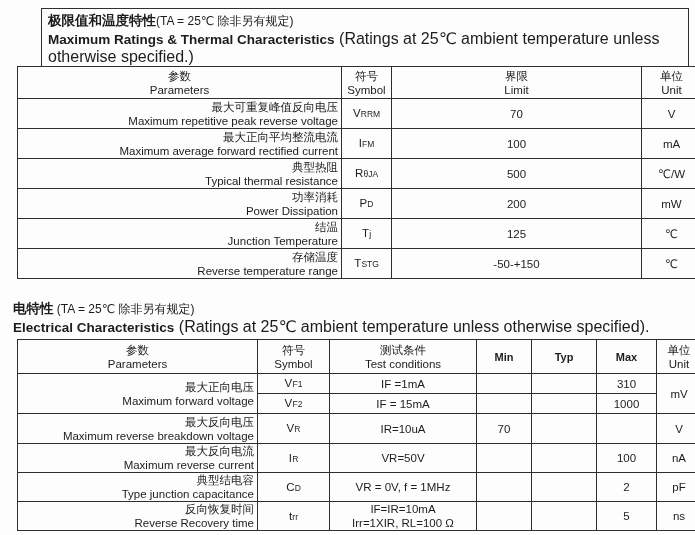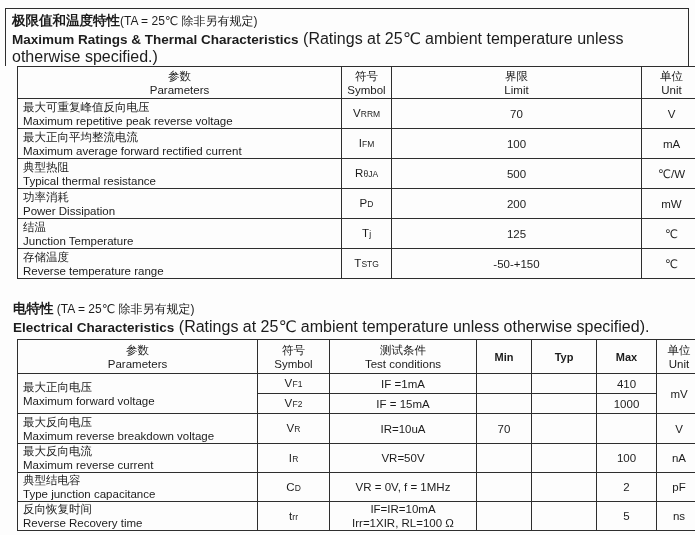--- a/index.html
+++ b/index.html
@@ -11,35 +11,36 @@
   }
   .page { position:absolute; left:0; top:0; width:695px; height:535px; }
 
   
   .sec1 { position:absolute; left:5px; top:8px; width:684px; }
   .sec1-title {
     border:1px solid #2e2e2e;
     border-bottom:none;
     padding:2px 4px 1px 6px;
     line-height:17px;
+    margin-left:36px;
   }
   .title-zh-b { font-weight:bold; font-size:13.5px; }
   .title-note-zh { font-size:12px; }
   .title-en-b { font-weight:bold; font-size:13.5px; }
   .title-note-en { font-size:16px; }
 
   table { border-collapse:collapse; width:684px; table-layout:fixed;margin-left:12px; }
   td {
     border:1px solid #2e2e2e;
     font-size:11.5px;
     padding:0 3px;
     vertical-align:middle;
     line-height:14px;
   }
-  td.param { text-align:left; padding-left:5px; }
+  td.param { text-align:right; padding-left:5px; }
   td.c { text-align:center; }
   .hdr2 div { text-align:center; }
   .sym { font-size:11.5px; letter-spacing:.2px; }
   .sub { font-size:8.5px; }
   .bold { font-weight:bold; font-size:11px; }
 
   
   .sec2 { position:absolute; left:5px; top:298px; width:684px; }
   .sec2-title { padding:1px 0 3px 8px; line-height:17px; }
 </style>
@@ -177,21 +178,21 @@
 
       <tr style="height:20px">
         <td class="param" rowspan="2">
               <div>最大正向电压</div>
               <div>Maximum forward voltage</div>
             </td>
         <td class="c"><span class="sym">V</span><span class="sub">F1</span></td>
         <td class="c">IF =1mA</td>
         <td class="c"></td>
         <td class="c"></td>
-        <td class="c">410</td>
+        <td class="c">310</td>
         <td class="c" rowspan="2">mV</td>
       </tr>
       <tr style="height:20px">
         <td class="c"><span class="sym">V</span><span class="sub">F2</span></td>
         <td class="c">IF = 15mA</td>
         <td class="c"></td>
         <td class="c"></td>
         <td class="c">1000</td>
       </tr>
       <tr style="height:30px">

